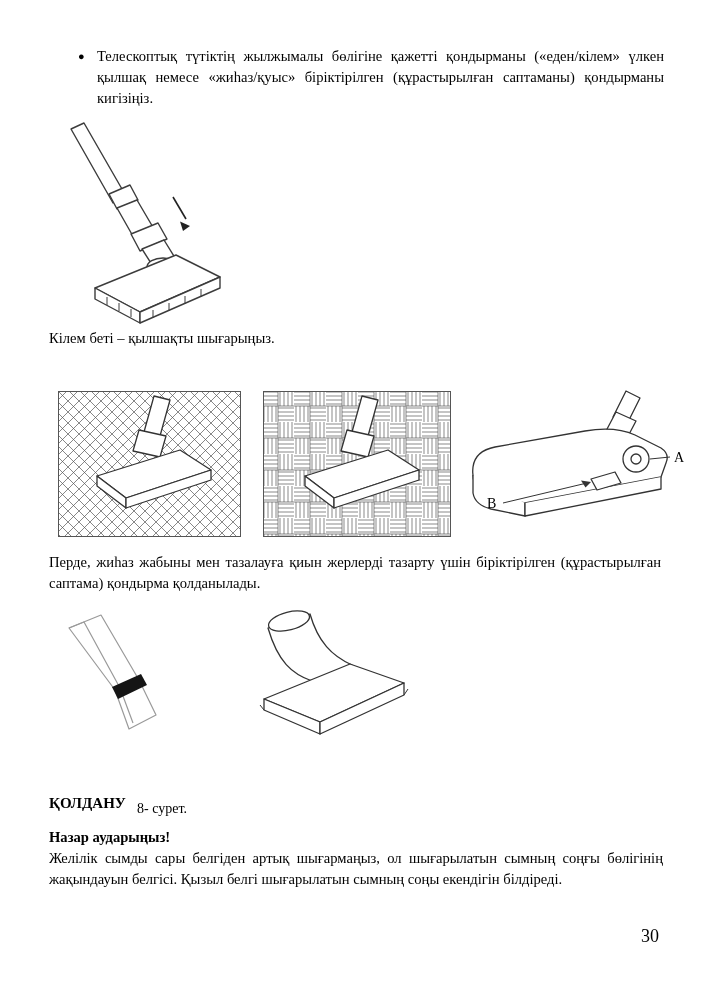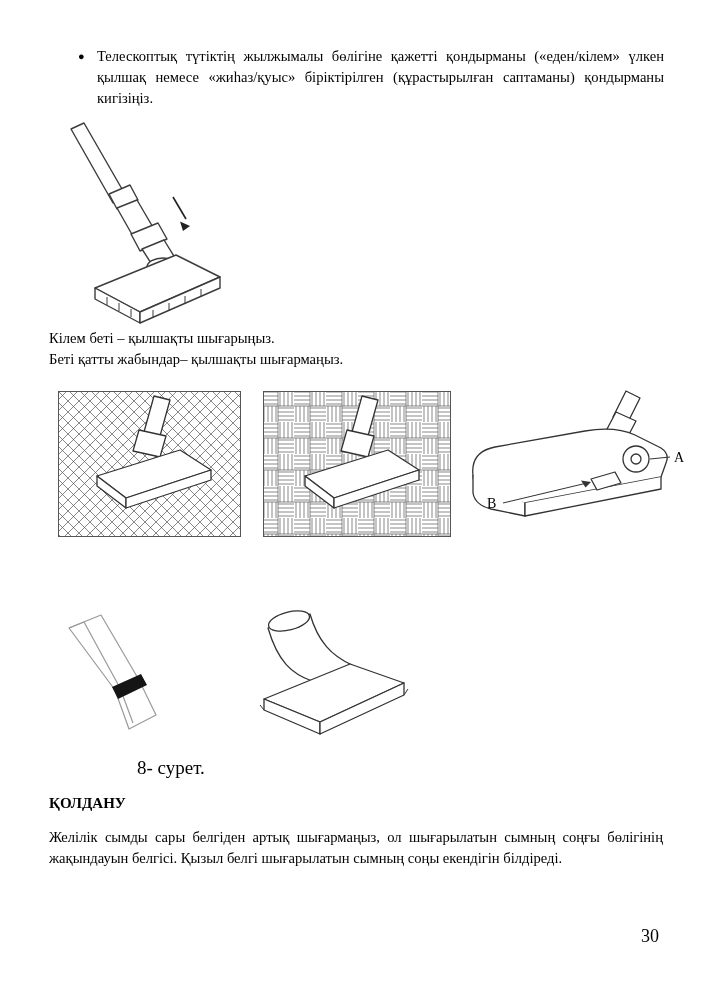--- a/index.html
+++ b/index.html
@@ -11,21 +11,21 @@
     height: 1000px;
     background: #fff;
     overflow: hidden;
   }
   .abs { position: absolute; }
   .body-text { font-size: 14.6px; line-height: 21px; color: #000; }
   .justify { text-align: justify; text-justify: inter-word; }
   .bold { font-weight: bold; }
   .figure { position: absolute; }
   svg { display: block; }
-  .caption { font-size: 19px; }
+  .caption { font-size: 14px; margin-top: 44px; }
   .heading { font-size: 15px; font-weight: bold; }
   .pageno { font-size: 18px; }
   .bullet-row { display: flex; }
   .bullet-marker { flex: 0 0 19px; font-size: 11px; line-height: 21px; }
 </style>
 </head>
 <body>
 
 <div class="page">
 
@@ -54,21 +54,20 @@
       </g>
       <g>
         <line x1="116" y1="77" x2="129" y2="99" stroke="#222" stroke-width="1.6"></line>
         <path d="M133 106 l-10 -4.5 l3 9.5 z" fill="#222" stroke="none"></path>
       </g>
     </svg>
   </div>
 
   <div class="abs body-text" style="left:49px; top:328px; width:614px;">
     <div>Кілем беті – қылшақты шығарыңыз.</div>
-    <div>Беті қатты жабындар– қылшақты шығармаңыз.</div>
   </div>
 
   <div class="figure" style="left:57px; top:390px;" aria-label="floor nozzle with brush out on carpet illustration">
     <svg width="185" height="148" viewBox="0 0 185 148">
       <defs>
         <pattern id="pat-carpet" width="11" height="11" patternUnits="userSpaceOnUse">
           <path d="M0 0 L11 11 M11 0 L0 11" stroke="#555" stroke-width="0.7" fill="none"></path>
         </pattern>
       </defs>
       <rect x="1.5" y="1.5" width="182" height="145" fill="url(#pat-carpet)" stroke="#555" stroke-width="1"></rect>
@@ -122,20 +121,21 @@
       <g stroke="#333" stroke-width="1" fill="none">
         <line x1="207" y1="70" x2="187" y2="72"></line>
         <line x1="40" y1="116" x2="124" y2="96"></line>
       </g>
       <path d="M128 95 l-10 -1.5 l4.5 7 z" fill="#333"></path>
       <text x="211" y="75" font-size="14" fill="#000">A</text>
       <text x="24" y="121" font-size="14" fill="#000">B</text>
     </svg>
   </div>
 
+  <div class="abs body-text justify" style="left:49px; top:552px; width:612px;">Перде, жиһаз жабыны мен тазалауға қиын жерлерді тазарту үшін  біріктірілген (құрастырылған саптама) қондырма қолданылады.</div>
 
   <div class="figure" style="left:57px; top:610px;" aria-label="crevice nozzle illustration">
     <svg width="148" height="132" viewBox="0 0 148 132">
       <g fill="#fff" stroke="#9a9a9a" stroke-width="1.2" stroke-linejoin="round">
         <path d="M12 18 L44 5 L82 70 L99 105 L72 119 L58 80 Z"></path>
         <path d="M12 18 L27 12 L63 78 L76 113" fill="none"></path>
       </g>
       <path d="M55 77 L84 64 L90 75 L61 89 Z" fill="#151515"></path>
     </svg>
   </div>
@@ -151,18 +151,19 @@
         <path d="M12 99 L16 104 M160 83 L156 89" stroke-width="1" fill="none"></path>
       </g>
     </svg>
   </div>
 
   <div class="abs caption" style="left:137px; top:757px;">8- сурет.</div>
 
   <div class="abs heading" style="left:49px; top:795px;">ҚОЛДАНУ</div>
 
   <div class="abs body-text" style="left:49px; top:827px; width:614px;">
+    <div class="bold">Назар аударыңыз!</div>
     <div class="justify">Желілік сымды сары белгіден артық шығармаңыз, ол шығарылатын сымның соңғы бөлігінің жақындауын белгісі. Қызыл белгі шығарылатын сымның соңы екендігін білдіреді.</div>
   </div>
 
   <div class="abs pageno" style="left:641px; top:926px;">30</div>
 
 </div>
 
 </body></html>

